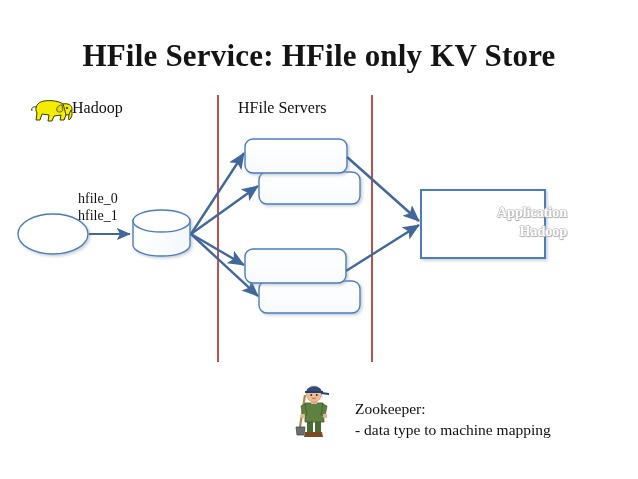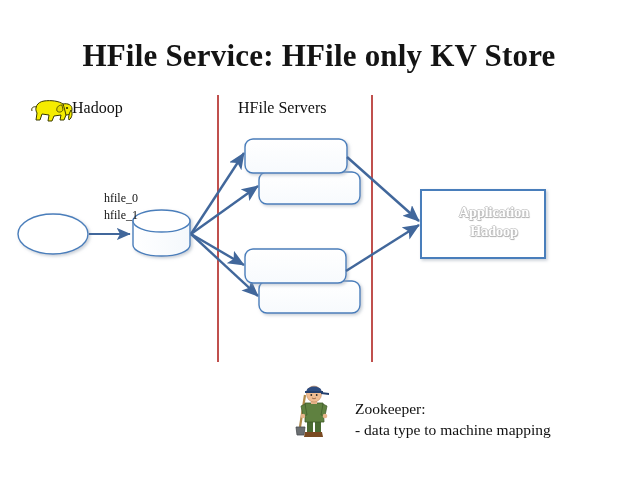--- a/index.html
+++ b/index.html
@@ -72,46 +72,45 @@
     width: 638px;
     height: 479px;
   }
 
   
   #appservers-text {
     position: absolute;
     left: 421px;
     top: 203px;
     width: 146px;
-    text-align: center;
+    text-align: right;
     font-family: "Liberation Serif", serif;
     font-size: 14px;
     font-weight: bold;
     line-height: 19px;
     color: #ffffff;
     text-shadow:
        0 1px 0 #b9b9b9,
        1px 0 0 #c7c7c7,
       -1px 0 0 #c7c7c7,
        0 -1px 0 #d2d2d2,
        1px 1px 1px #a9a9a9;
     pointer-events: none;
   }
 
   
   #hfile-labels {
     position: absolute;
     left: 78px;
     top: 190px;
     font-family: "Liberation Serif", serif;
-    font-size: 12px;
+    font-size: 14px;
     line-height: 17px;
     color: #111111;
     white-space: nowrap;
-    margin-left: 26px;
   }
 
   
   #zookeeper-icon {
     position: absolute;
     left: 288px;
     top: 383px;
     width: 46px;
     height: 58px;
   }

